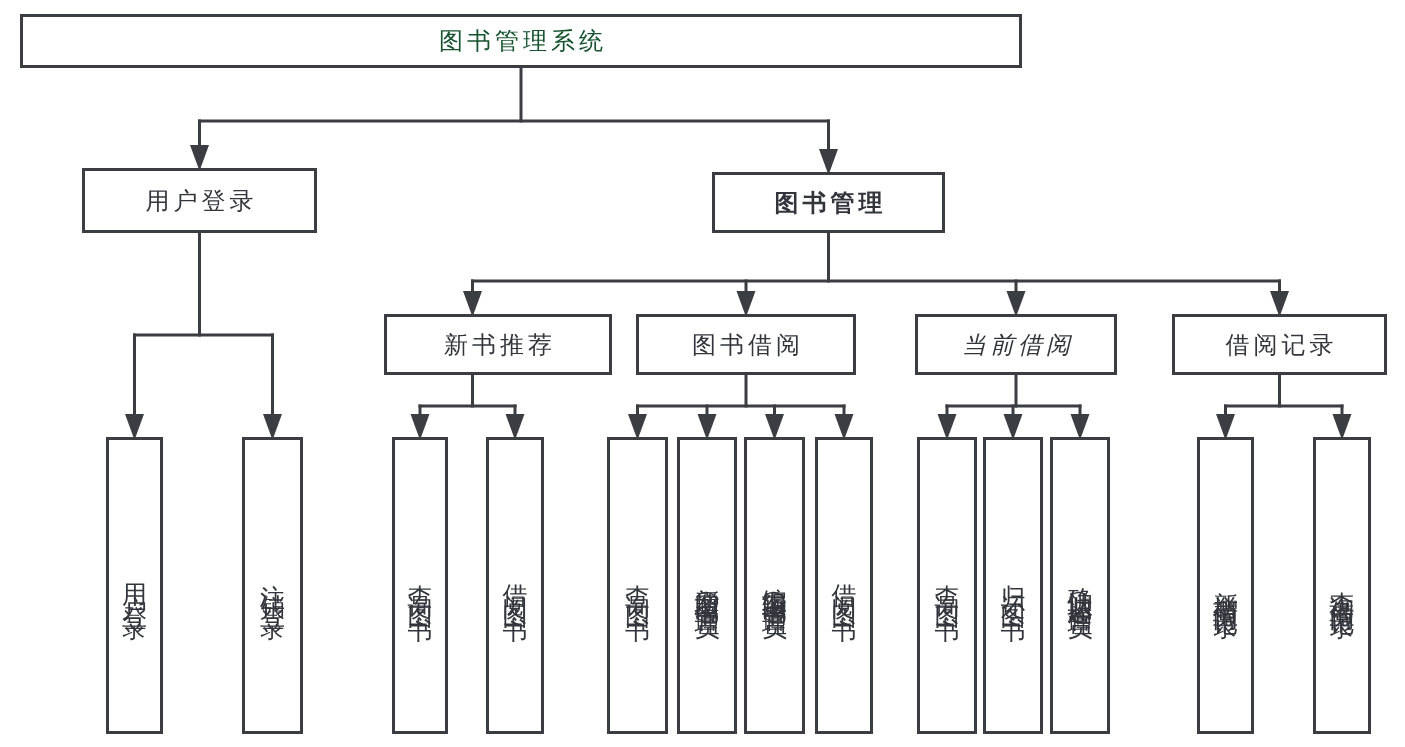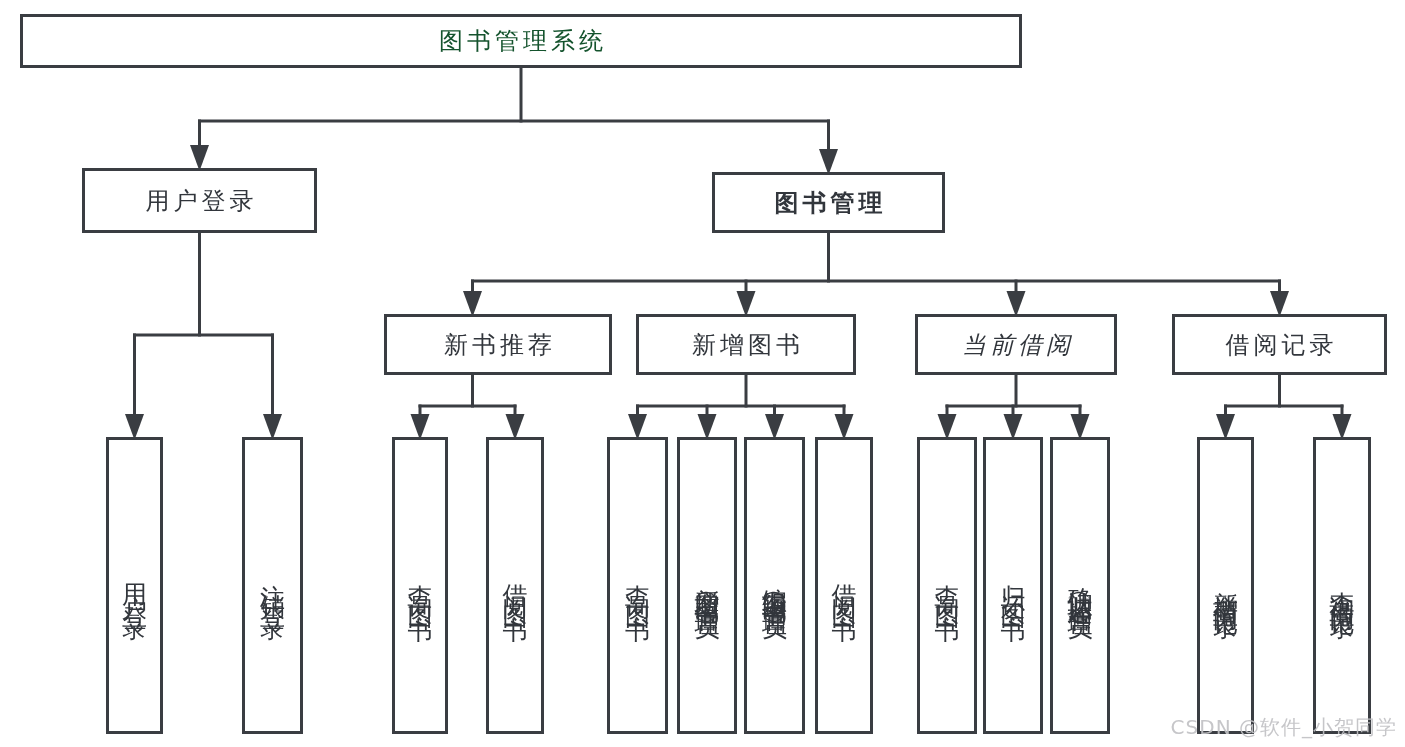--- a/index.html
+++ b/index.html
@@ -125,21 +125,21 @@
       <div class="node horizontal" style="left: 82px; top: 168px; width: 235px; height: 65px; border-color: rgb(58, 61, 66); color: rgb(50, 54, 60);">
         <span class="lbl">用户登录</span>
       </div>
       <div class="node horizontal" style="left: 712px; top: 172px; width: 233px; height: 61px; border-color: rgb(58, 61, 66); color: rgb(50, 54, 60); font-weight: bold;">
         <span class="lbl">图书管理</span>
       </div>
       <div class="node horizontal" style="left: 362px; top: 314px; width: 228px; height: 61px; border-color: rgb(58, 61, 66); color: rgb(50, 54, 60); margin-left: 22px;">
         <span class="lbl">新书推荐</span>
       </div>
       <div class="node horizontal" style="left: 636px; top: 314px; width: 220px; height: 61px; border-color: rgb(58, 61, 66); color: rgb(50, 54, 60);">
-        <span class="lbl">新增图书</span>
+        <span class="lbl">图书借阅</span>
       </div>
       <div class="node horizontal" style="left: 915px; top: 314px; width: 202px; height: 61px; border-color: rgb(58, 61, 66); color: rgb(50, 54, 60); font-style: italic;">
         <span class="lbl">当前借阅</span>
       </div>
       <div class="node horizontal" style="left: 1172px; top: 314px; width: 215px; height: 61px; border-color: rgb(58, 61, 66); color: rgb(50, 54, 60);">
         <span class="lbl">借阅记录</span>
       </div>
       <div class="node vertical" style="left: 106px; top: 437px; width: 57px; height: 297px; border-color: rgb(58, 61, 66); color: rgb(50, 54, 60);">
         <span class="lbl" style="letter-spacing: 11px;">用户登录</span>
       </div>
@@ -173,14 +173,13 @@
       <div class="node vertical" style="left: 1050px; top: 437px; width: 60px; height: 297px; border-color: rgb(58, 61, 66); color: rgb(50, 54, 60);">
         <span class="lbl" style="letter-spacing: 4px;">确认归还（管理员）</span>
       </div>
       <div class="node vertical" style="left: 1197px; top: 437px; width: 57px; height: 297px; border-color: rgb(58, 61, 66); color: rgb(50, 54, 60);">
         <span class="lbl" style="letter-spacing: 5px;">新增借阅记录</span>
       </div>
       <div class="node vertical" style="left: 1313px; top: 437px; width: 58px; height: 297px; border-color: rgb(58, 61, 66); color: rgb(50, 54, 60);">
         <span class="lbl" style="letter-spacing: 5px;">查询借阅记录</span>
       </div>
     </div>
-  <div id="watermark">CSDN @软件_小贺同学</div>
 </div>
 
 </body></html>

